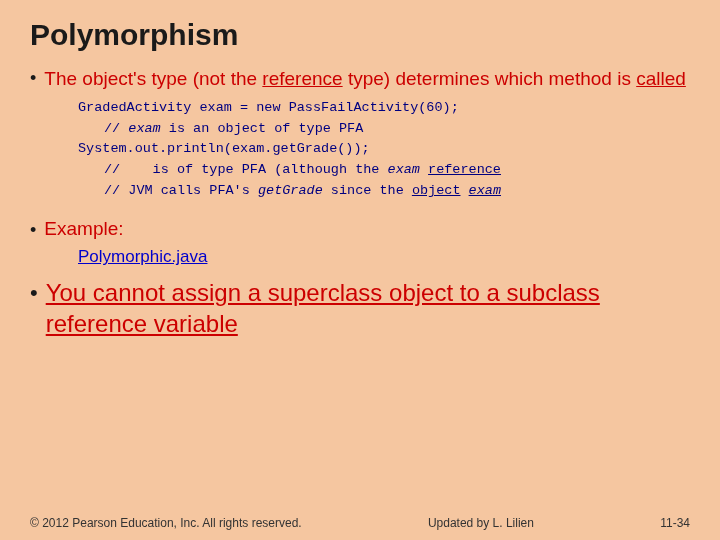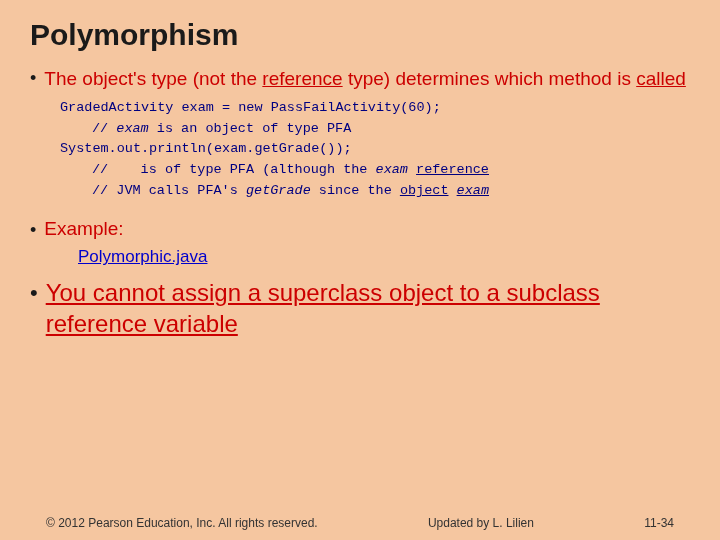--- a/index.html
+++ b/index.html
@@ -67,20 +67,21 @@
       line-height: 1.55;
     }
 
     .code-block .comment-word {
       font-style: italic;
     }
 
     .code-line {
       display: block;
       white-space: pre;
+      margin-left: 18px;
     }
 
     .example-section {
       margin: 4px 0;
     }
 
     .example-bullet {
       display: flex;
       align-items: flex-start;
     }
@@ -115,41 +116,41 @@
       text-decoration: underline;
     }
 
     .footer {
       position: absolute;
       bottom: 10px;
       left: 0;
       right: 0;
       display: flex;
       justify-content: space-between;
-      padding: 0 46px;
+      padding: 0 30px;
       font-size: 12px;
       color: #333;
     }
 
     .footer-left {
       font-size: 12px;
       color: #333;
     }
 
     .footer-center {
       font-size: 12px;
       color: #333;
     }
 
     .footer-right {
       font-size: 12px;
       color: #333;
     }
 
-    .indent1 { margin-left: 32px; }
+    .indent1 { margin-left: 44px; }
   </style>
 </head>
 <body>
 
 <div class="slide">
 
   <div class="title">Polymorphism</div>
 
   <div class="bullet-section">
     <div class="bullet-item">

